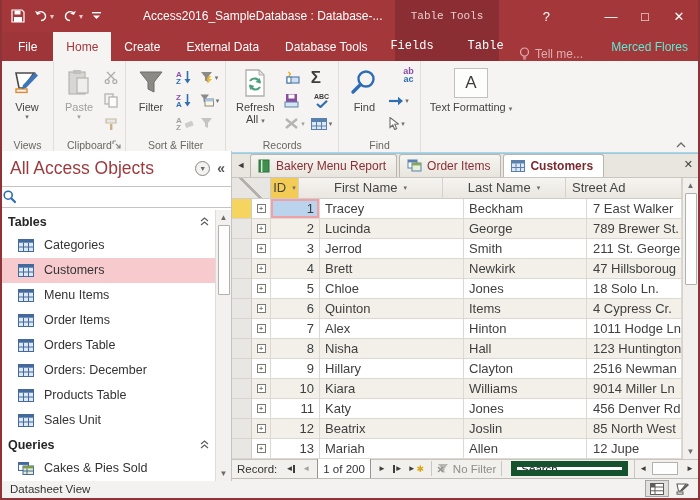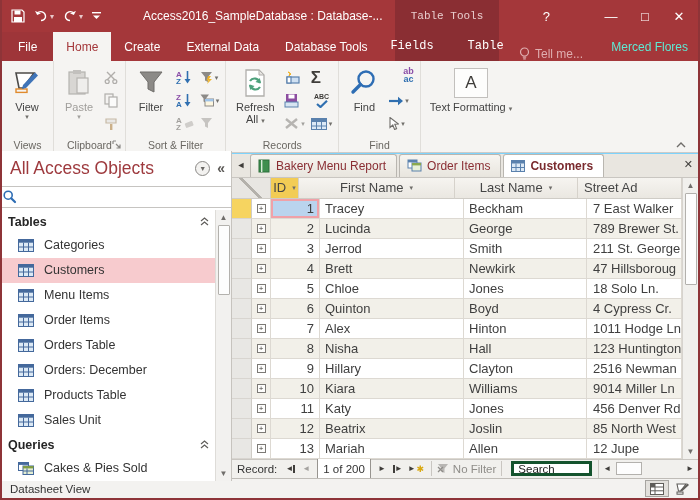--- a/index.html
+++ b/index.html
@@ -83,21 +83,21 @@
   .doc-close { position:absolute; right:5px; top:4px; color:#3f3d3a; font-size:11px; }
 
   
   .grid { flex:1; display:flex; flex-direction:column; background:#fff; min-height:0; position:relative; }
   .hrow { display:flex; height:21px; flex-shrink:0; }
   .corner { width:39px; background:#e8e6e2; border-right:1px solid #cfccc6; border-bottom:1px solid #cfccc6;
             background-image:linear-gradient(45deg, transparent 45%, #b4b1ab 45%, #b4b1ab 52%, transparent 52%); }
   .hcell { background:linear-gradient(#f6f4f0,#eae7e1); border-right:1px solid #d6d2cb; border-bottom:1px solid #cfccc6; display:flex; align-items:center; justify-content:center; gap:6px; color:#454545; font-size:13px; white-space:nowrap; overflow:hidden; }
   .hcell .caret { color:#6f6d6a; }
   .hcell.id { background:#f2cc55; width:28px; }
-  .hcell.fn { width:156px; }
+  .hcell.fn { width:144px; }
   .hcell.ln { width:123px; }
   .hcell.ad { flex:1; justify-content:flex-start; padding-left:6px; }
   .vscroll { position:absolute; right:0; top:0; bottom:0; width:16px; background:#f1f0ed; border-left:1px solid #d6d3ce; display:flex; flex-direction:column; align-items:center; z-index:2; }
   .vscroll .nav-thumb { height:92px; }
   .grid-body { flex:1; overflow:hidden; padding-right:16px; }
   .ds-row { display:flex; height:20px; background:#fff; }
   .ds-row.alt .exp, .ds-row.alt .cell { background:#f2f0e9; }
   .sel { width:20px; background:#e8e7e4; border-right:1px solid #cfccc6; border-bottom:1px solid #d8d5d0; flex-shrink:0; }
   .sel.cur { background:#f6d460; }
   .exp { width:19px; border-right:1px solid #ddd9d2; border-bottom:1px solid #ddd9d2; display:flex; align-items:center; justify-content:center; flex-shrink:0; background:#fff; }
@@ -112,21 +112,21 @@
   
   .recbar { height:19px; background:#f1f0ed; border-top:1px solid #c9c6c1; display:flex; align-items:center; font-size:11.5px; color:#333; flex-shrink:0; padding-left:5px; }
   .recbar .lbl { margin-right:5px; }
   .rec-btn { width:16px; text-align:center; color:#3f3d3a; font-size:8px; }
   .rec-btn.dis { color:#a5a3a0; }
   .rec-count { height:27px; border:1px solid #97948f; background:#fff; padding:0 5px; display:flex; align-items:center; margin:0 3px; font-size:11.5px; }
   .newrec { display:flex; align-items:center; width:20px; justify-content:center; }
   .star { color:#d9a810; font-size:9px; margin-left:1px; }
   .rec-sep { width:1px; height:15px; background:#c9c6c1; margin:0 5px; }
   .nofilter { display:flex; align-items:center; gap:4px; color:#8f8d89; }
-  .rec-search { height:15px; width:81px; border:3px solid #14532d; background:#fff; font-family:"Liberation Sans",sans-serif; font-size:11.5px; padding:0 4px; color:#222; outline:none; margin-left:4px; }
+  .rec-search { height:15px; width:117px; border:6px solid #14532d; background:#fff; font-family:"Liberation Sans",sans-serif; font-size:11.5px; padding:0 4px; color:#222; outline:none; margin-left:4px; }
   .hscroll { flex:1; display:flex; align-items:center; height:100%; border-left:1px solid #c9c6c1; margin-left:6px; background:#f1f0ed; }
   .hthumb { width:26px; height:13px; background:#fdfdfd; border:1px solid #b3b1ad; margin:0 1px; }
   .hscroll .track { flex:1; }
 
   
   .statusbar { height:20px; background:#f3f2f0; border-top:1px solid #bfbcb7; display:flex; align-items:center; padding:0 3px 0 8px; color:#333; font-size:11.5px; flex-shrink:0; }
   .statusbar .stext { flex:1; }
   .viewbtn { width:24px; height:17px; display:flex; align-items:center; justify-content:center; margin-left:2px; }
   .viewbtn.pressed { background:#e2e0dc; border:1px solid #a6a4a0; }
 
@@ -641,21 +641,21 @@
               <span class="cell ln">Jones</span>
               <span class="cell ad">18 Solo Ln.</span>
             </div>
             <div class="ds-row alt">
               <span class="sel"></span>
               <span class="exp">
                 <span class="plusbox">+</span>
               </span>
               <span class="cell id">6</span>
               <span class="cell fn">Quinton</span>
-              <span class="cell ln">Boyd</span>
+              <span class="cell ln">Items</span>
               <span class="cell ad">4 Cypress Cr.</span>
             </div>
             <div class="ds-row">
               <span class="sel"></span>
               <span class="exp">
                 <span class="plusbox">+</span>
               </span>
               <span class="cell id">7</span>
               <span class="cell fn">Alex</span>
               <span class="cell ln">Hinton</span>

